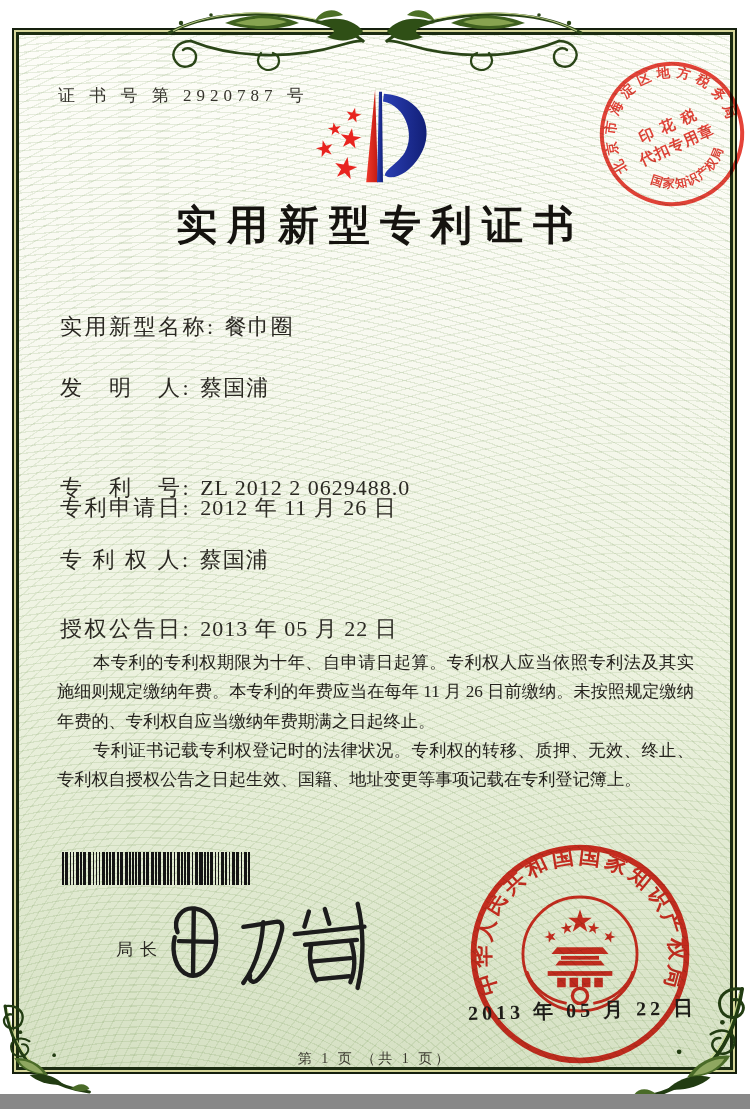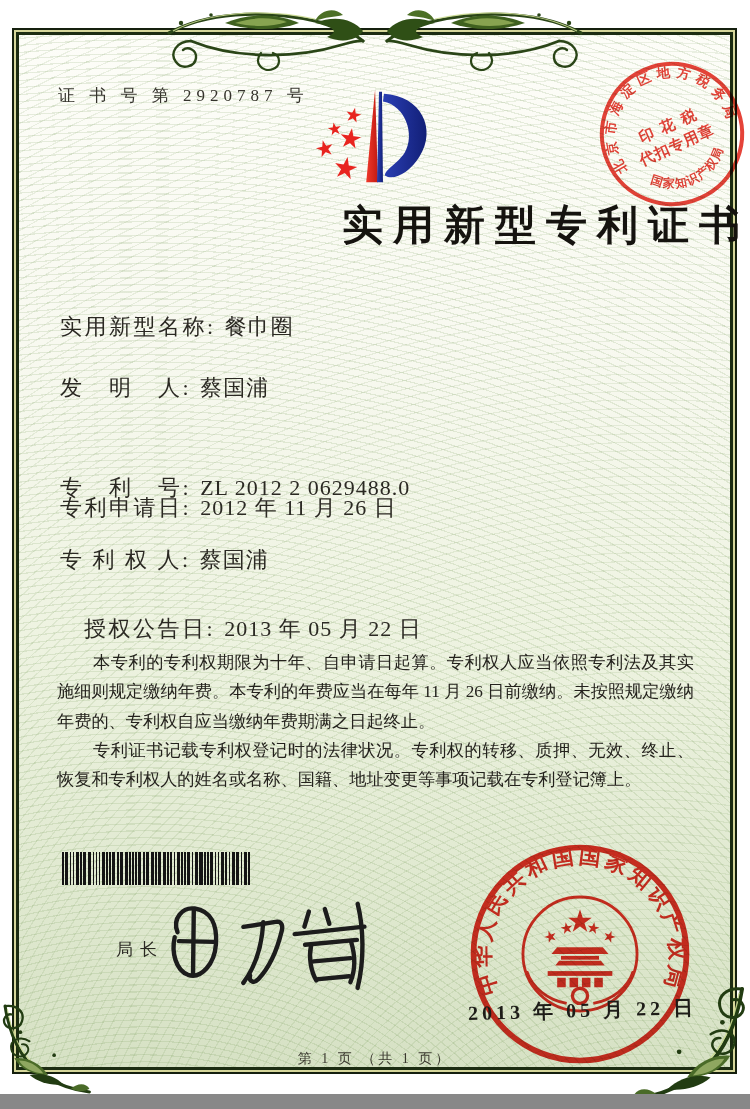--- a/index.html
+++ b/index.html
@@ -29,28 +29,28 @@
   }
   .cert-no{
     position:absolute;left:58px;top:84px;font-size:17px;letter-spacing:5px;color:#35332c;
   }
   .logo{position:absolute;left:300px;top:76px;width:160px;height:128px;}
   .tax-stamp{
     position:absolute;left:596px;top:58px;width:152px;height:152px;
     transform:rotate(-24deg);opacity:.95;mix-blend-mode:multiply;
   }
   .title{
-    position:absolute;left:0;right:0;top:198px;text-align:right;
+    position:absolute;left:0;right:0;top:198px;text-align:center;
     font-size:41px;font-weight:bold;letter-spacing:10px;text-indent:10px;color:#15130f;
   }
   .fields{position:absolute;left:60px;top:0;width:620px;}
   .field{position:absolute;left:0;font-size:22px;color:#2b2923;white-space:nowrap;}
   .field .lbl{letter-spacing:2.5px;}
   .field .val{margin-left:9px;letter-spacing:1px;}
-  .f0{top:312px;} .f1{top:373px;text-align:center;} .f2{top:433px;margin-top:40px;} .f3{top:493px;} .f4{top:545px;} .f5{top:614px;margin-left:24px;}
+  .f0{top:312px;} .f1{top:373px;text-align:center;} .f2{top:433px;margin-top:40px;} .f3{top:493px;} .f4{top:545px;} .f5{top:614px;}
   .paras{
     position:absolute;left:57px;top:648px;width:637px;
     font-size:17.2px;line-height:29.3px;text-align:justify;color:#24221d;
   }
   .paras p{margin:0;text-indent:2.1em;}
   .barcode{
     position:absolute;left:62px;top:852px;width:220px;height:33px;display:flex;align-items:stretch;
   }
   .barcode i{display:block;background:#141414;margin-right:1.5px;}
   .sig-label{position:absolute;left:116px;top:938px;font-size:17px;letter-spacing:7px;color:#2a2822;}
@@ -177,21 +177,21 @@
     <div class="field f4">
       <span class="lbl">专 利 权 人:</span><span class="val">蔡国浦</span>
     </div>
     <div class="field f5">
       <span class="lbl">授权公告日:</span><span class="val">2013 年 05 月 22 日</span>
     </div>
   </div>
 
   <div class="paras">
     <p>本专利的专利权期限为十年、自申请日起算。专利权人应当依照专利法及其实施细则规定缴纳年费。本专利的年费应当在每年 11 月 26 日前缴纳。未按照规定缴纳年费的、专利权自应当缴纳年费期满之日起终止。</p>
-    <p>专利证书记载专利权登记时的法律状况。专利权的转移、质押、无效、终止、恢复和专利权人的姓名或名称、国籍、地址变更等事项记载在专利登记簿上。</p>
+    <p>专利证书记载专利权登记时的法律状况。专利权的转移、质押、无效、终止、专利权自授权公告之日起生效、国籍、地址变更等事项记载在专利登记簿上。</p>
   </div>
 
   <div class="barcode" id="barcode">
       <i style="width: 1.55px;"></i>
       <i style="width: 3.1px;"></i>
       <i style="width: 1.55px;"></i>
       <i style="width: 1.55px;"></i>
       <i style="width: 3.1px;"></i>
       <i style="width: 1.55px;"></i>
       <i style="width: 3.1px;"></i>

